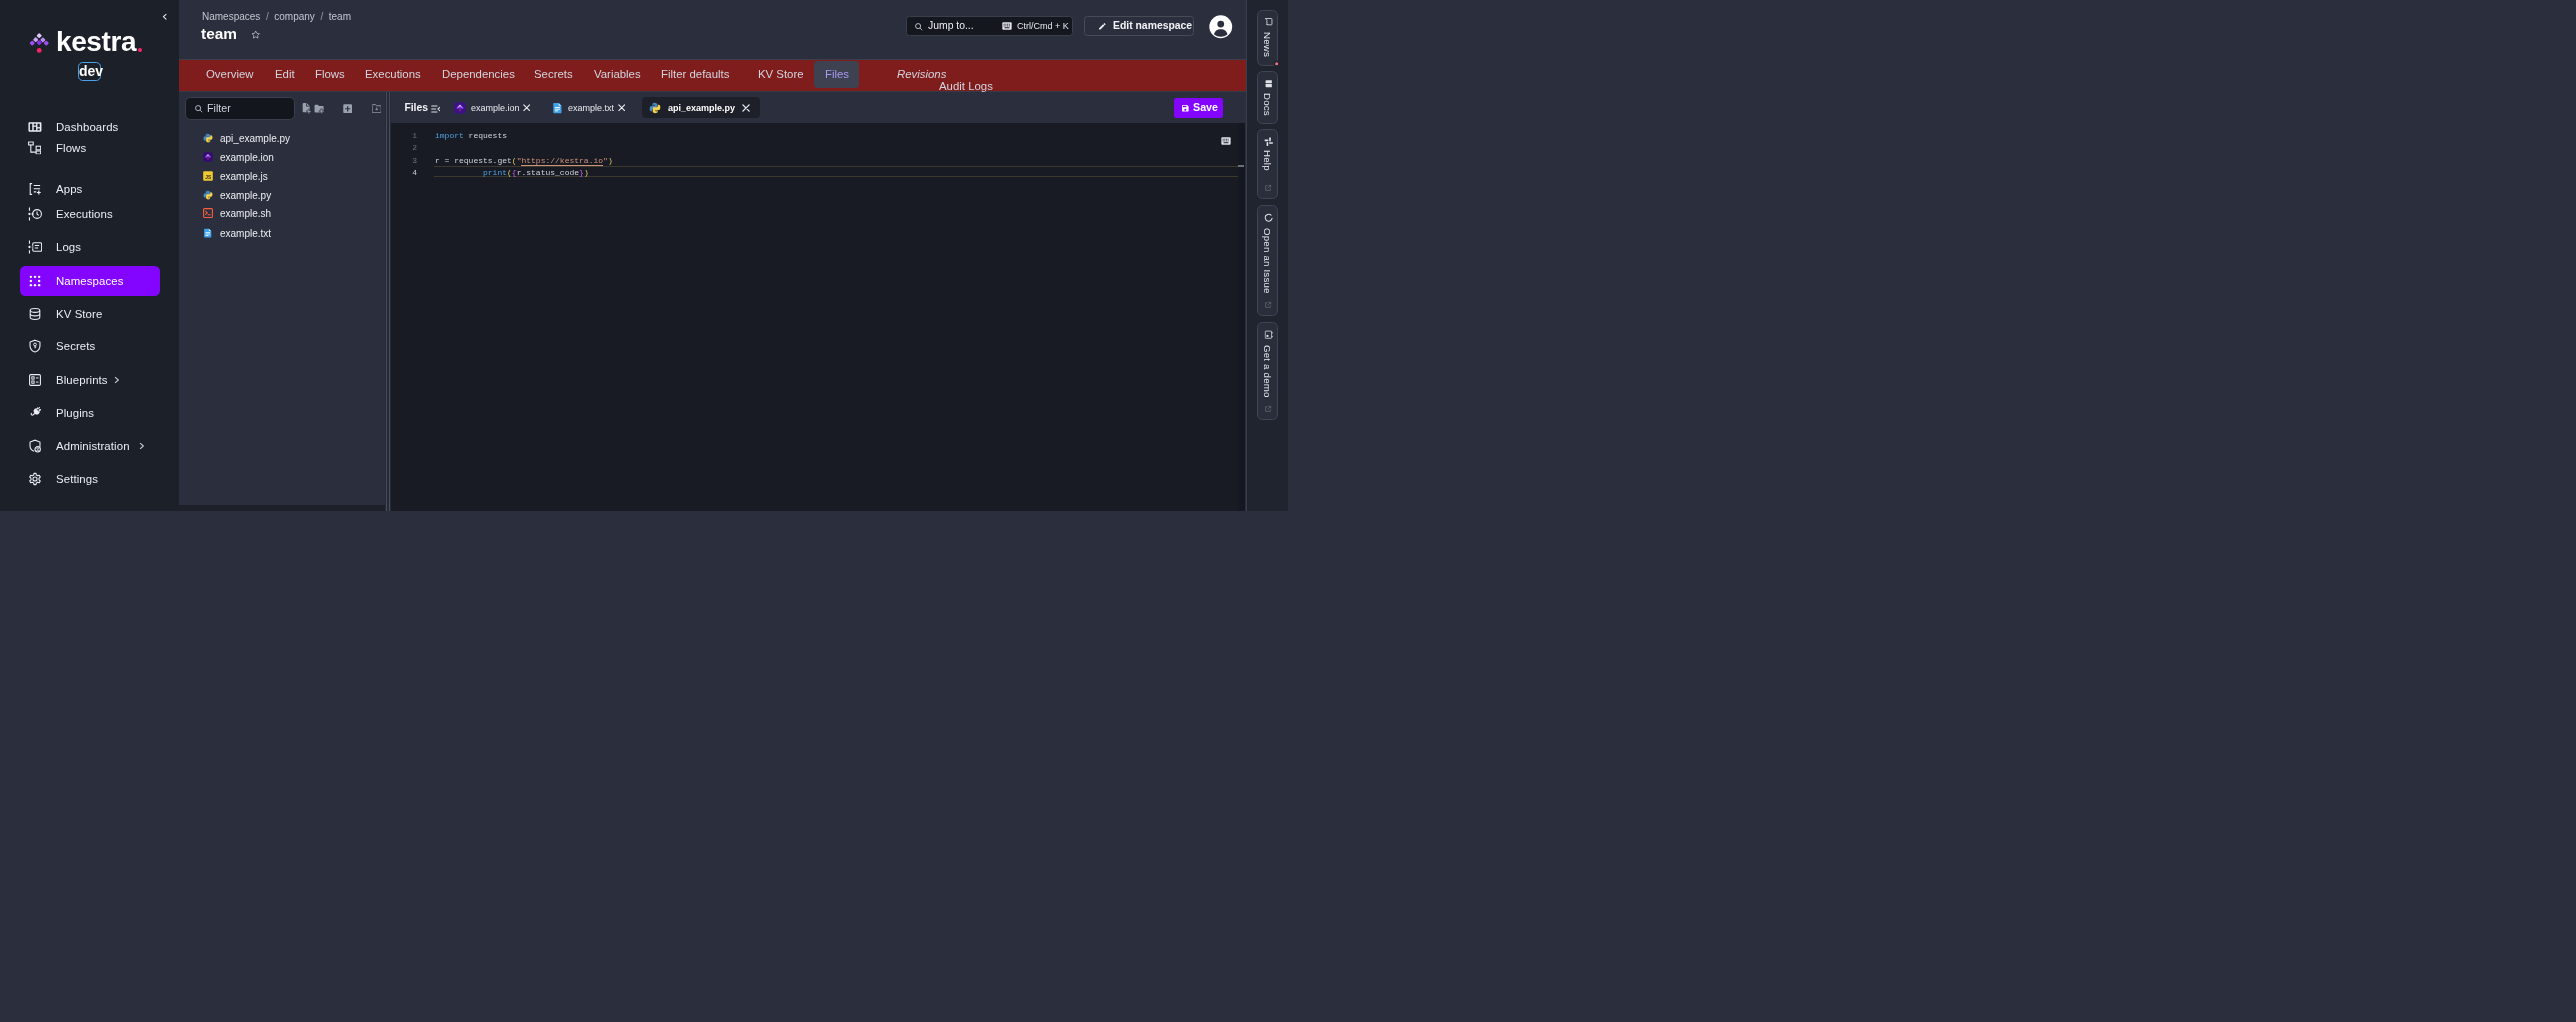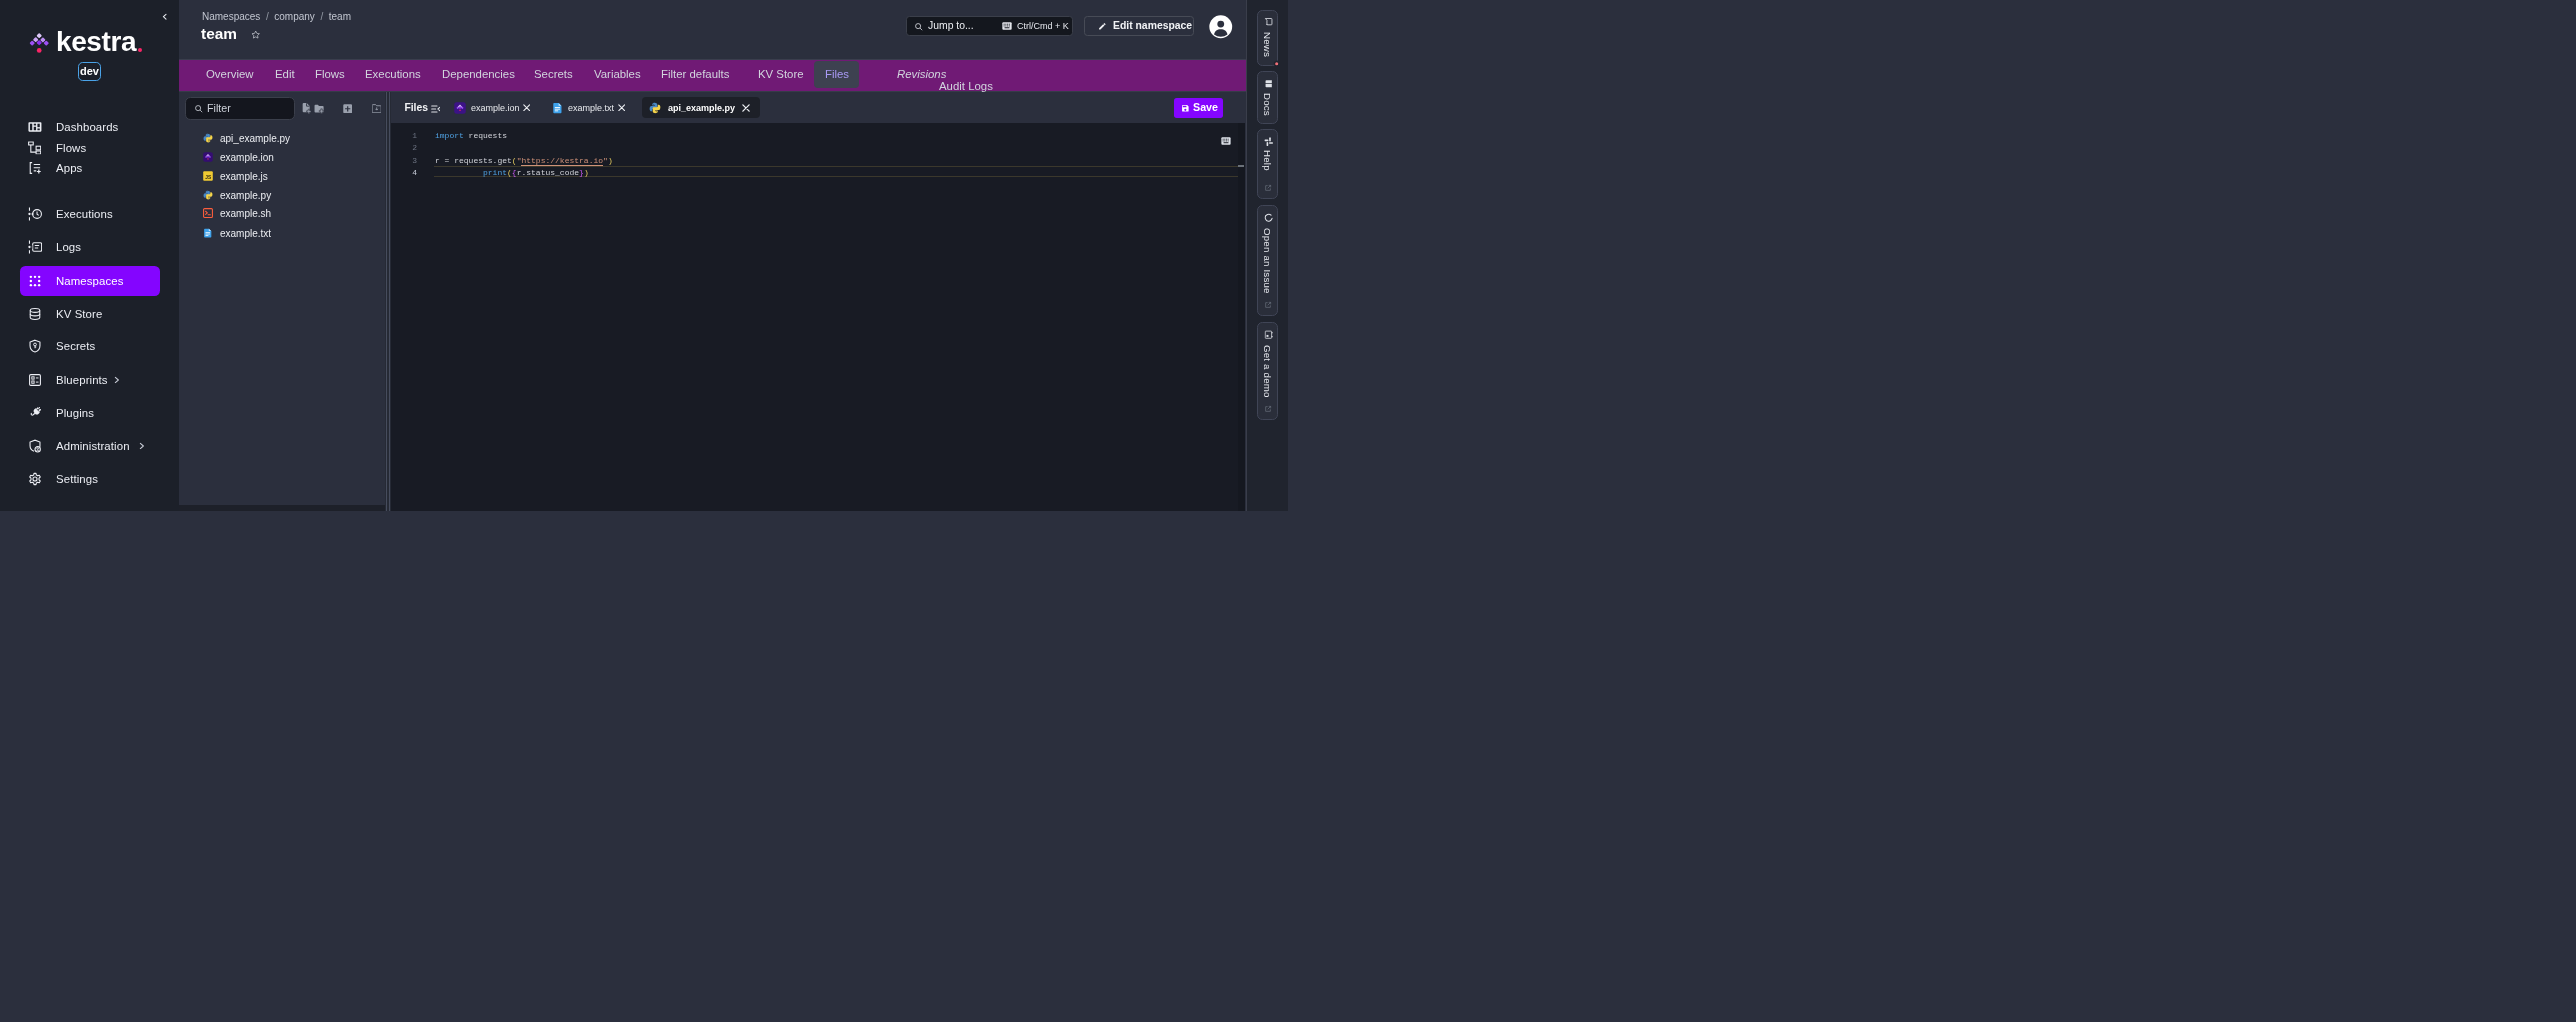--- a/index.html
+++ b/index.html
@@ -9,21 +9,21 @@
 
 #sidebar{position:absolute;left:0;top:0;width:179px;height:511px;background:#1c2029;}
 .nav-item{position:absolute;left:0;width:179px;height:30px;color:#eceef4;}
 .nav-item .nico{position:absolute;left:28px;top:50%;transform:translateY(-50%);width:14px;height:14px;}
 .nav-item .nlabel{position:absolute;left:56px;top:50%;transform:translateY(-50%);font-size:11.4px;font-weight:500;white-space:nowrap;letter-spacing:0.1px;}
 .nav-sel{position:absolute;left:19.5px;width:140px;height:30px;background:#8405ff;border-radius:5.4px;}
 .chev{position:absolute;top:50%;transform:translateY(-50%);}
 
 #header{position:absolute;left:179px;top:0;width:1067px;height:59px;background:#2b2f3d;}
 
-#tabbar{position:absolute;left:179px;top:59px;width:1067px;height:33px;background:#701a75;border-top:0.7px solid #3a3e4d;border-bottom:0.7px solid #373b49;}
+#tabbar{position:absolute;left:179px;top:59px;width:1067px;height:33px;background:#7f1d1d;border-top:0.7px solid #3a3e4d;border-bottom:0.7px solid #373b49;}
 .ttab{position:absolute;top:0.7px;height:27px;line-height:27px;font-size:11.4px;color:#d2d5de;white-space:nowrap;}
 
 #fpanel{position:absolute;left:179px;top:92px;width:206px;height:414px;background:#2b2f3d;}
 #fpanel-bottom{position:absolute;left:179px;top:505px;width:206px;height:6px;background:#1d2029;}
 .frow{position:absolute;left:0;width:206px;height:19px;}
 .frow .fico{position:absolute;left:24px;top:50%;transform:translateY(-50%);width:10px;height:10px;}
 .frow .fname{position:absolute;left:41px;top:50%;transform:translateY(-50%);font-size:10px;color:#eceef2;}
 
 #resizer{position:absolute;left:385px;top:92px;width:6px;height:420px;background:#262a35;}
 #resizer:before{content:"";position:absolute;left:0.7px;top:0;bottom:0;width:0.9px;background:#464c5d;}
@@ -64,21 +64,21 @@
         </g>
       <g transform="translate(16.7,18.9)">
           <rect x="-2.9" y="-2.9" width="5.8" height="5.8" rx="1.3" transform="rotate(45)" fill="#8d2ff0"></rect>
         </g>
       <g transform="translate(27.2,19.6)">
           <rect x="-2.9" y="-2.9" width="5.8" height="5.8" rx="1.3" transform="rotate(45)" fill="#9d50f4"></rect>
         </g>
       <circle cx="16.7" cy="30.5" r="3.5" fill="#fa2466"></circle>
     </svg>
     <div class="abs" style="left:56px;top:28px;font-size:28px;font-weight:bold;color:#ffffff;letter-spacing:-0.4px;line-height:27px;">kestra<span style="display:inline-block;width:3.9px;height:3.9px;border-radius:50%;background:#fa2466;margin-left:2.3px;position:relative;top:1.2px;"></span></div>
-    <div class="abs" style="left:78px;top:62px;width:23px;height:19px;border:1.3px solid #4aa3e8;border-radius:4.7px;color:#fff;font-size:11px;font-weight:bold;text-align:center;line-height:16px;">dev</div>
+    <div class="abs" style="left:78px;top:62px;width:23px;height:19px;border:1.3px solid #4aa3e8;border-radius:4.7px;color:#fff;font-size:14px;font-weight:bold;text-align:center;line-height:16px;">dev</div>
 
     <div class="nav-item" style="top:112px;">
       <svg class="nico" viewBox="0 0 22 22" style="width:14px;height:14px;">
           <rect x="0.7" y="3.5" width="20.4" height="14.8" rx="1.3" fill="#eceef4"></rect>
           <g fill="#1c2029">
             <rect x="3" y="5.8" width="3.7" height="10.3"></rect>
             <rect x="9" y="5.8" width="3.7" height="2.8"></rect>
             <rect x="9" y="10.6" width="3.7" height="5.5"></rect>
             <rect x="14.8" y="5.8" width="3.7" height="5.5"></rect>
             <rect x="14.8" y="13.3" width="3.7" height="2.8"></rect>
@@ -90,21 +90,21 @@
       <svg class="nico" viewBox="0 0 21 21" style="width:13.4px;height:13.4px;">
           <g fill="none" stroke="#eceef4" stroke-width="1.7">
             <rect x="1" y="1" width="7.2" height="4.7"></rect>
             <rect x="12.7" y="7.7" width="7.2" height="5.7"></rect>
             <rect x="12.7" y="15.2" width="7.2" height="4.8"></rect>
             <path d="M4.4 5.7 V17 H12.7"></path>
           </g>
         </svg>
       <div class="nlabel">Flows</div>
     </div>
-    <div class="nav-item" style="top:153px;">
+    <div class="nav-item" style="top:174px;">
       <svg class="nico" viewBox="0 0 22 22">
           <g fill="none" stroke="#eceef4" stroke-width="1.7">
             <path d="M6.5 2.5 H3.5 V19.5 H6.5"></path>
             <path d="M9 5.5 H19 M9 10.5 H19 M9 15.5 H13"></path>
             <path d="M17 13.5 V19.5 M14 16.5 H20" stroke-width="1.9"></path>
           </g>
         </svg>
       <div class="nlabel">Apps</div>
     </div>
     <div class="nav-item" style="top:199px;">

